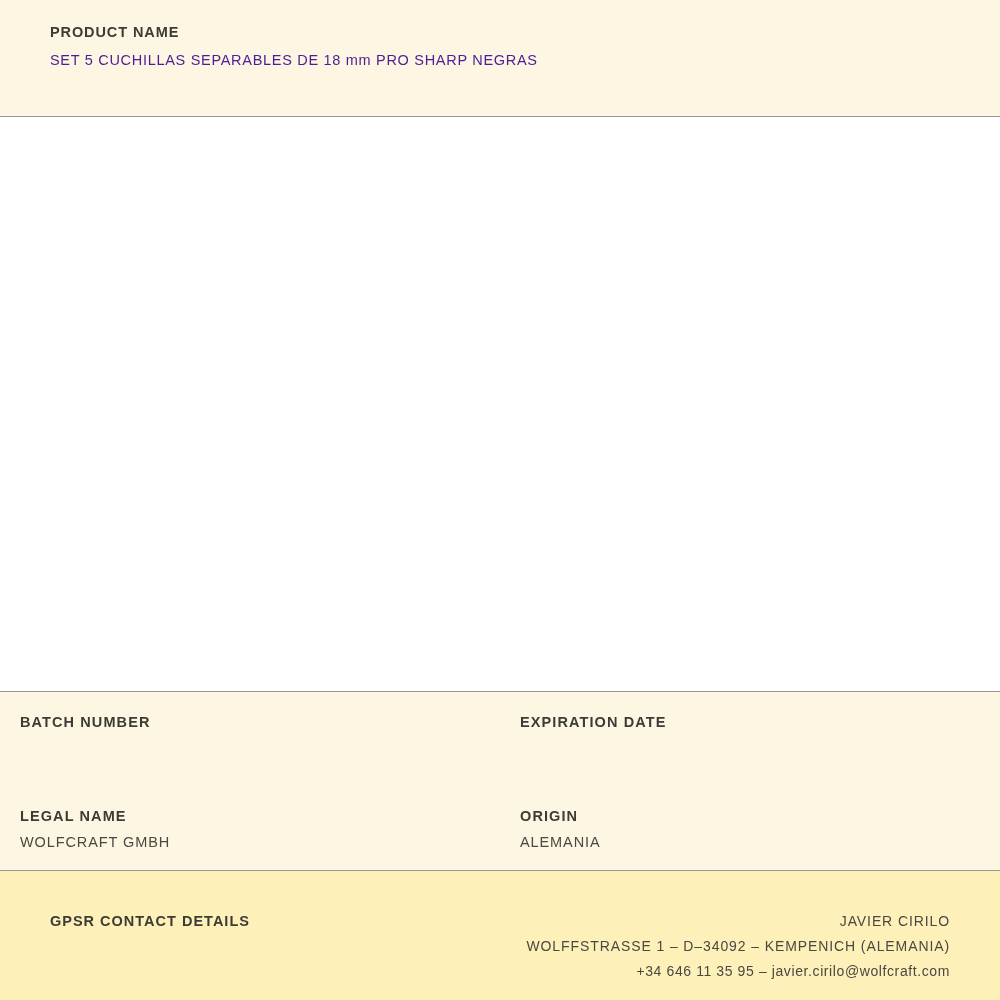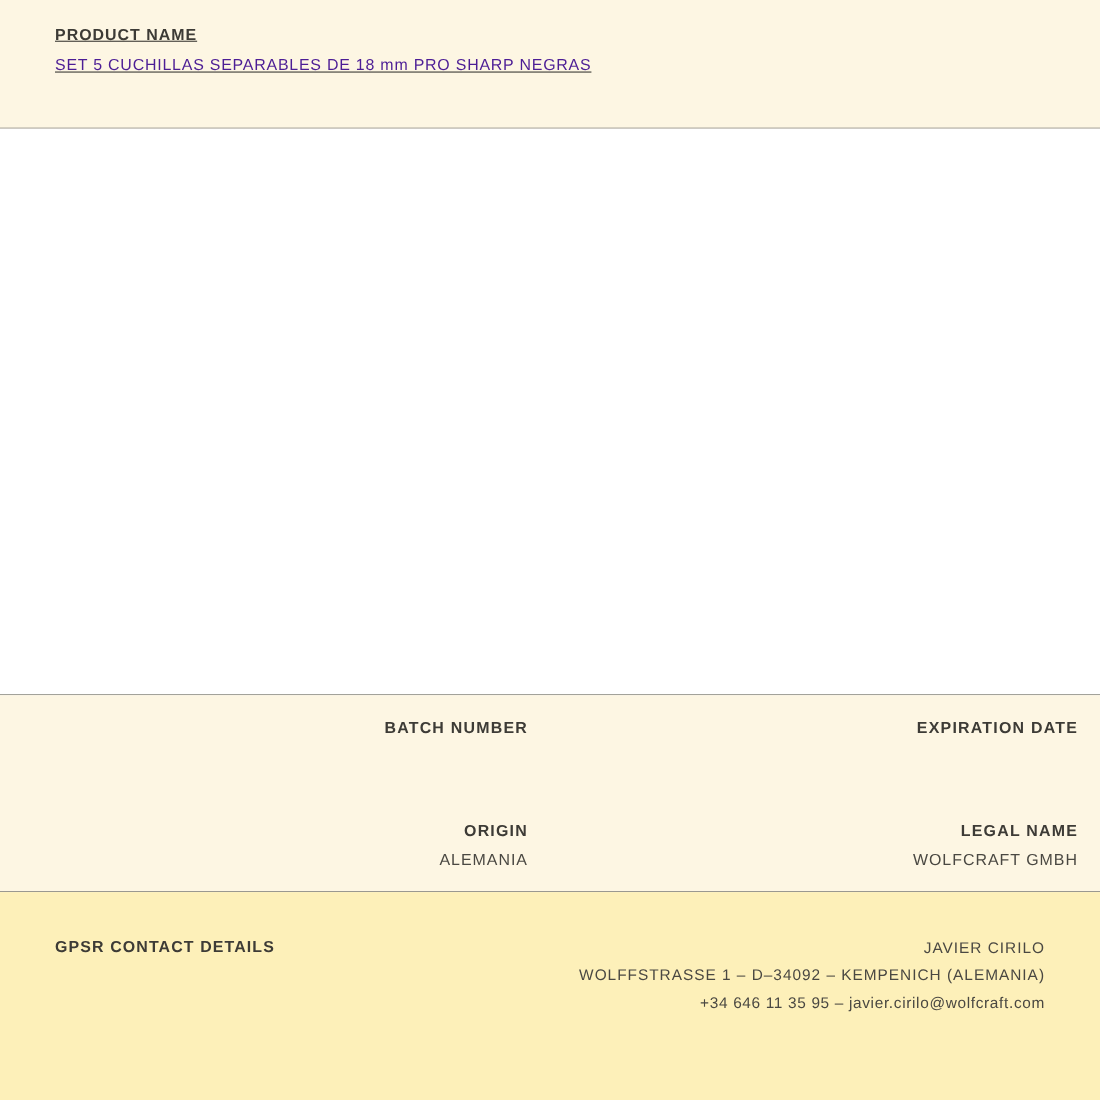--- a/index.html
+++ b/index.html
@@ -24,21 +24,20 @@
 
   
   .top-block {
     background: #fdf6e3;
     padding: 24px 50px 22px 50px;
     box-sizing: border-box;
     border-bottom: 1px solid #9a9890;
   }
   .field {
     margin-bottom: 26px;
-    text-decoration: underline;
   }
   .field:last-child {
     margin-bottom: 0;
   }
   .field-label {
     font-size: 14.5px;
     font-weight: bold;
     letter-spacing: 0.9px;
     color: #3d3b36;
     margin-bottom: 12px;
@@ -63,21 +62,21 @@
     border-bottom: 1px solid #9a9890;
     padding: 22px 0 18px 0;
     box-sizing: border-box;
   }
   .info-row {
     display: flex;
     width: 100%;
   }
   .info-cell {
     flex: 0 0 50%;
-    text-align: right;
+    text-align: left;
     box-sizing: border-box;
     padding: 0 20px;
   }
   .info-label {
     font-size: 14.5px;
     font-weight: bold;
     letter-spacing: 1.1px;
     color: #3d3b36;
   }
   .info-value {
@@ -92,21 +91,21 @@
   }
 
   
   .footer {
     background: #fdf0b9;
     padding: 22px 50px 20px 50px;
     box-sizing: border-box;
     display: flex;
     justify-content: space-between;
     align-items: flex-start;
-    height: 189px;
+    height: 129px;
   }
   .footer-title {
     font-size: 14.5px;
     font-weight: bold;
     letter-spacing: 1.0px;
     color: #3d3b36;
     padding-top: 20px;
   }
   .footer-contact {
     text-align: right;
@@ -150,26 +149,26 @@
       <div class="info-cell">
         <div class="info-label">EXPIRATION DATE</div>
         <div class="info-value"></div>
       </div>
     </div>
 
     <div class="row-gap"></div>
 
     <div class="info-row">
       <div class="info-cell">
+        <div class="info-label">LEGAL NAME</div>
+        <div class="info-value">WOLFCRAFT GMBH</div>
+      </div>
+      <div class="info-cell">
         <div class="info-label">ORIGIN</div>
         <div class="info-value">ALEMANIA</div>
-      </div>
-      <div class="info-cell">
-        <div class="info-label">LEGAL NAME</div>
-        <div class="info-value">WOLFCRAFT GMBH</div>
       </div>
     </div>
   </div>
 
   <div class="footer">
     <div class="footer-title">GPSR CONTACT DETAILS</div>
     <div class="footer-contact">
       <div class="footer-line">JAVIER CIRILO</div>
       <div class="footer-line">WOLFFSTRASSE 1 – D–34092 – KEMPENICH (ALEMANIA)</div>
       <div class="footer-line small">+34 646 11 35 95 – javier.cirilo@wolfcraft.com</div>

